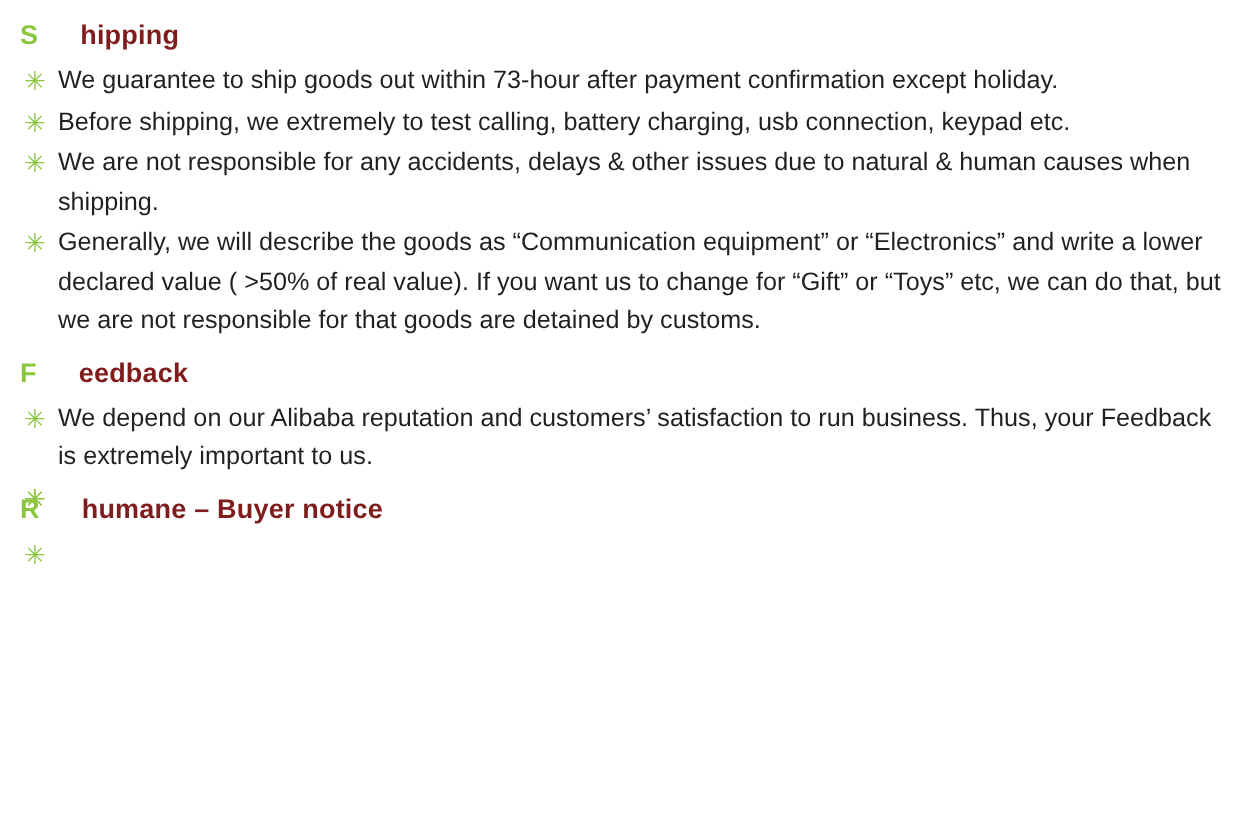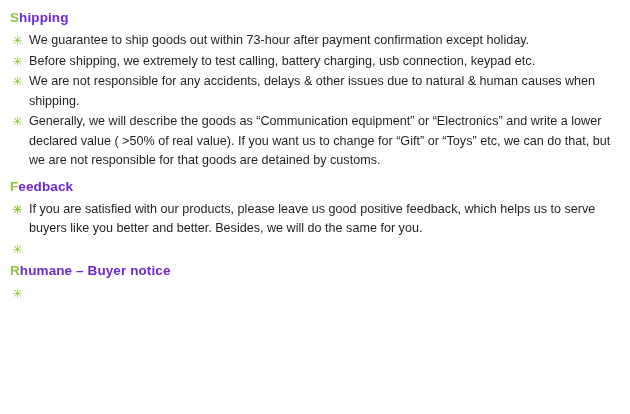--- a/index.html
+++ b/index.html
@@ -29,21 +29,22 @@
     font-weight: bold;
     line-height: 20px;
     margin: 0 0 3px 0;
     letter-spacing: 0.1px;
     white-space: nowrap;
   }
   .section-heading .accent {
     color: #8cc63e;
   }
   .section-heading .rest {
-    color: #6d28d9;
+    color: #7f1d1d;
+    padding-left: 21px;
   }
   ul.bullets {
     list-style: none;
     margin: 0;
     padding: 0;
   }
   ul.bullets li {
     position: relative;
     padding-left: 19px;
     font-size: 12.6px;
@@ -53,43 +54,43 @@
   }
   ul.bullets li .star {
     position: absolute;
     left: 2px;
     top: 0px;
     color: #8cc63e;
     font-size: 13px;
     line-height: 19.5px;
   }
   .sp-shipping { margin-bottom: 6px; }
-  .sp-feedback { margin-bottom: 22px; }
+  .sp-feedback { margin-bottom: 6px; }
   .heading-gap-top { margin-top: 4px; }
 </style>
 </head>
 <body>
 
 <div class="page">
 
   <div class="section sp-shipping">
     <h2 class="section-heading"><span class="accent">S</span><span class="rest">hipping</span></h2>
     <ul class="bullets">
       <li><span class="star">✳</span><span>We guarantee to ship goods out within 73-hour after payment confirmation except holiday.</span></li>
       <li><span class="star">✳</span><span>Before shipping, we extremely to test calling, battery charging, usb connection, keypad etc.</span></li>
       <li><span class="star">✳</span><span>We are not responsible for any accidents, delays &amp; other issues due to natural &amp; human causes when shipping.</span></li>
       <li><span class="star">✳</span><span>Generally, we will describe the goods as “Communication equipment” or “Electronics” and write a lower declared value ( &gt;50% of real value). If you want us to change for “Gift” or “Toys” etc, we can do that, but we are not responsible for that goods are detained by customs.</span></li>
     </ul>
   </div>
 
   <div class="section sp-feedback">
     <h2 class="section-heading heading-gap-top"><span class="accent">F</span><span class="rest">eedback</span></h2>
     <ul class="bullets">
+      <li><span class="star">✳</span><span>We depend on our Alibaba reputation and customers’ satisfaction to run business. Thus, your Feedback is extremely important to us.</span></li>
       <li><span class="star">✳</span></li>
-      <li><span class="star">✳</span><span>If you are satisfied with our products, please leave us good positive feedback, which helps us to serve buyers like you better and better. Besides, we will do the same for you.</span></li>
       <li><span class="star">✳</span></li>
     </ul>
   </div>
 
   <div class="section">
     <h2 class="section-heading heading-gap-top"><span class="accent">R</span><span class="rest">humane – Buyer notice</span></h2>
     <ul class="bullets">
       <li><span class="star">✳</span></li>
     </ul>
   </div>

